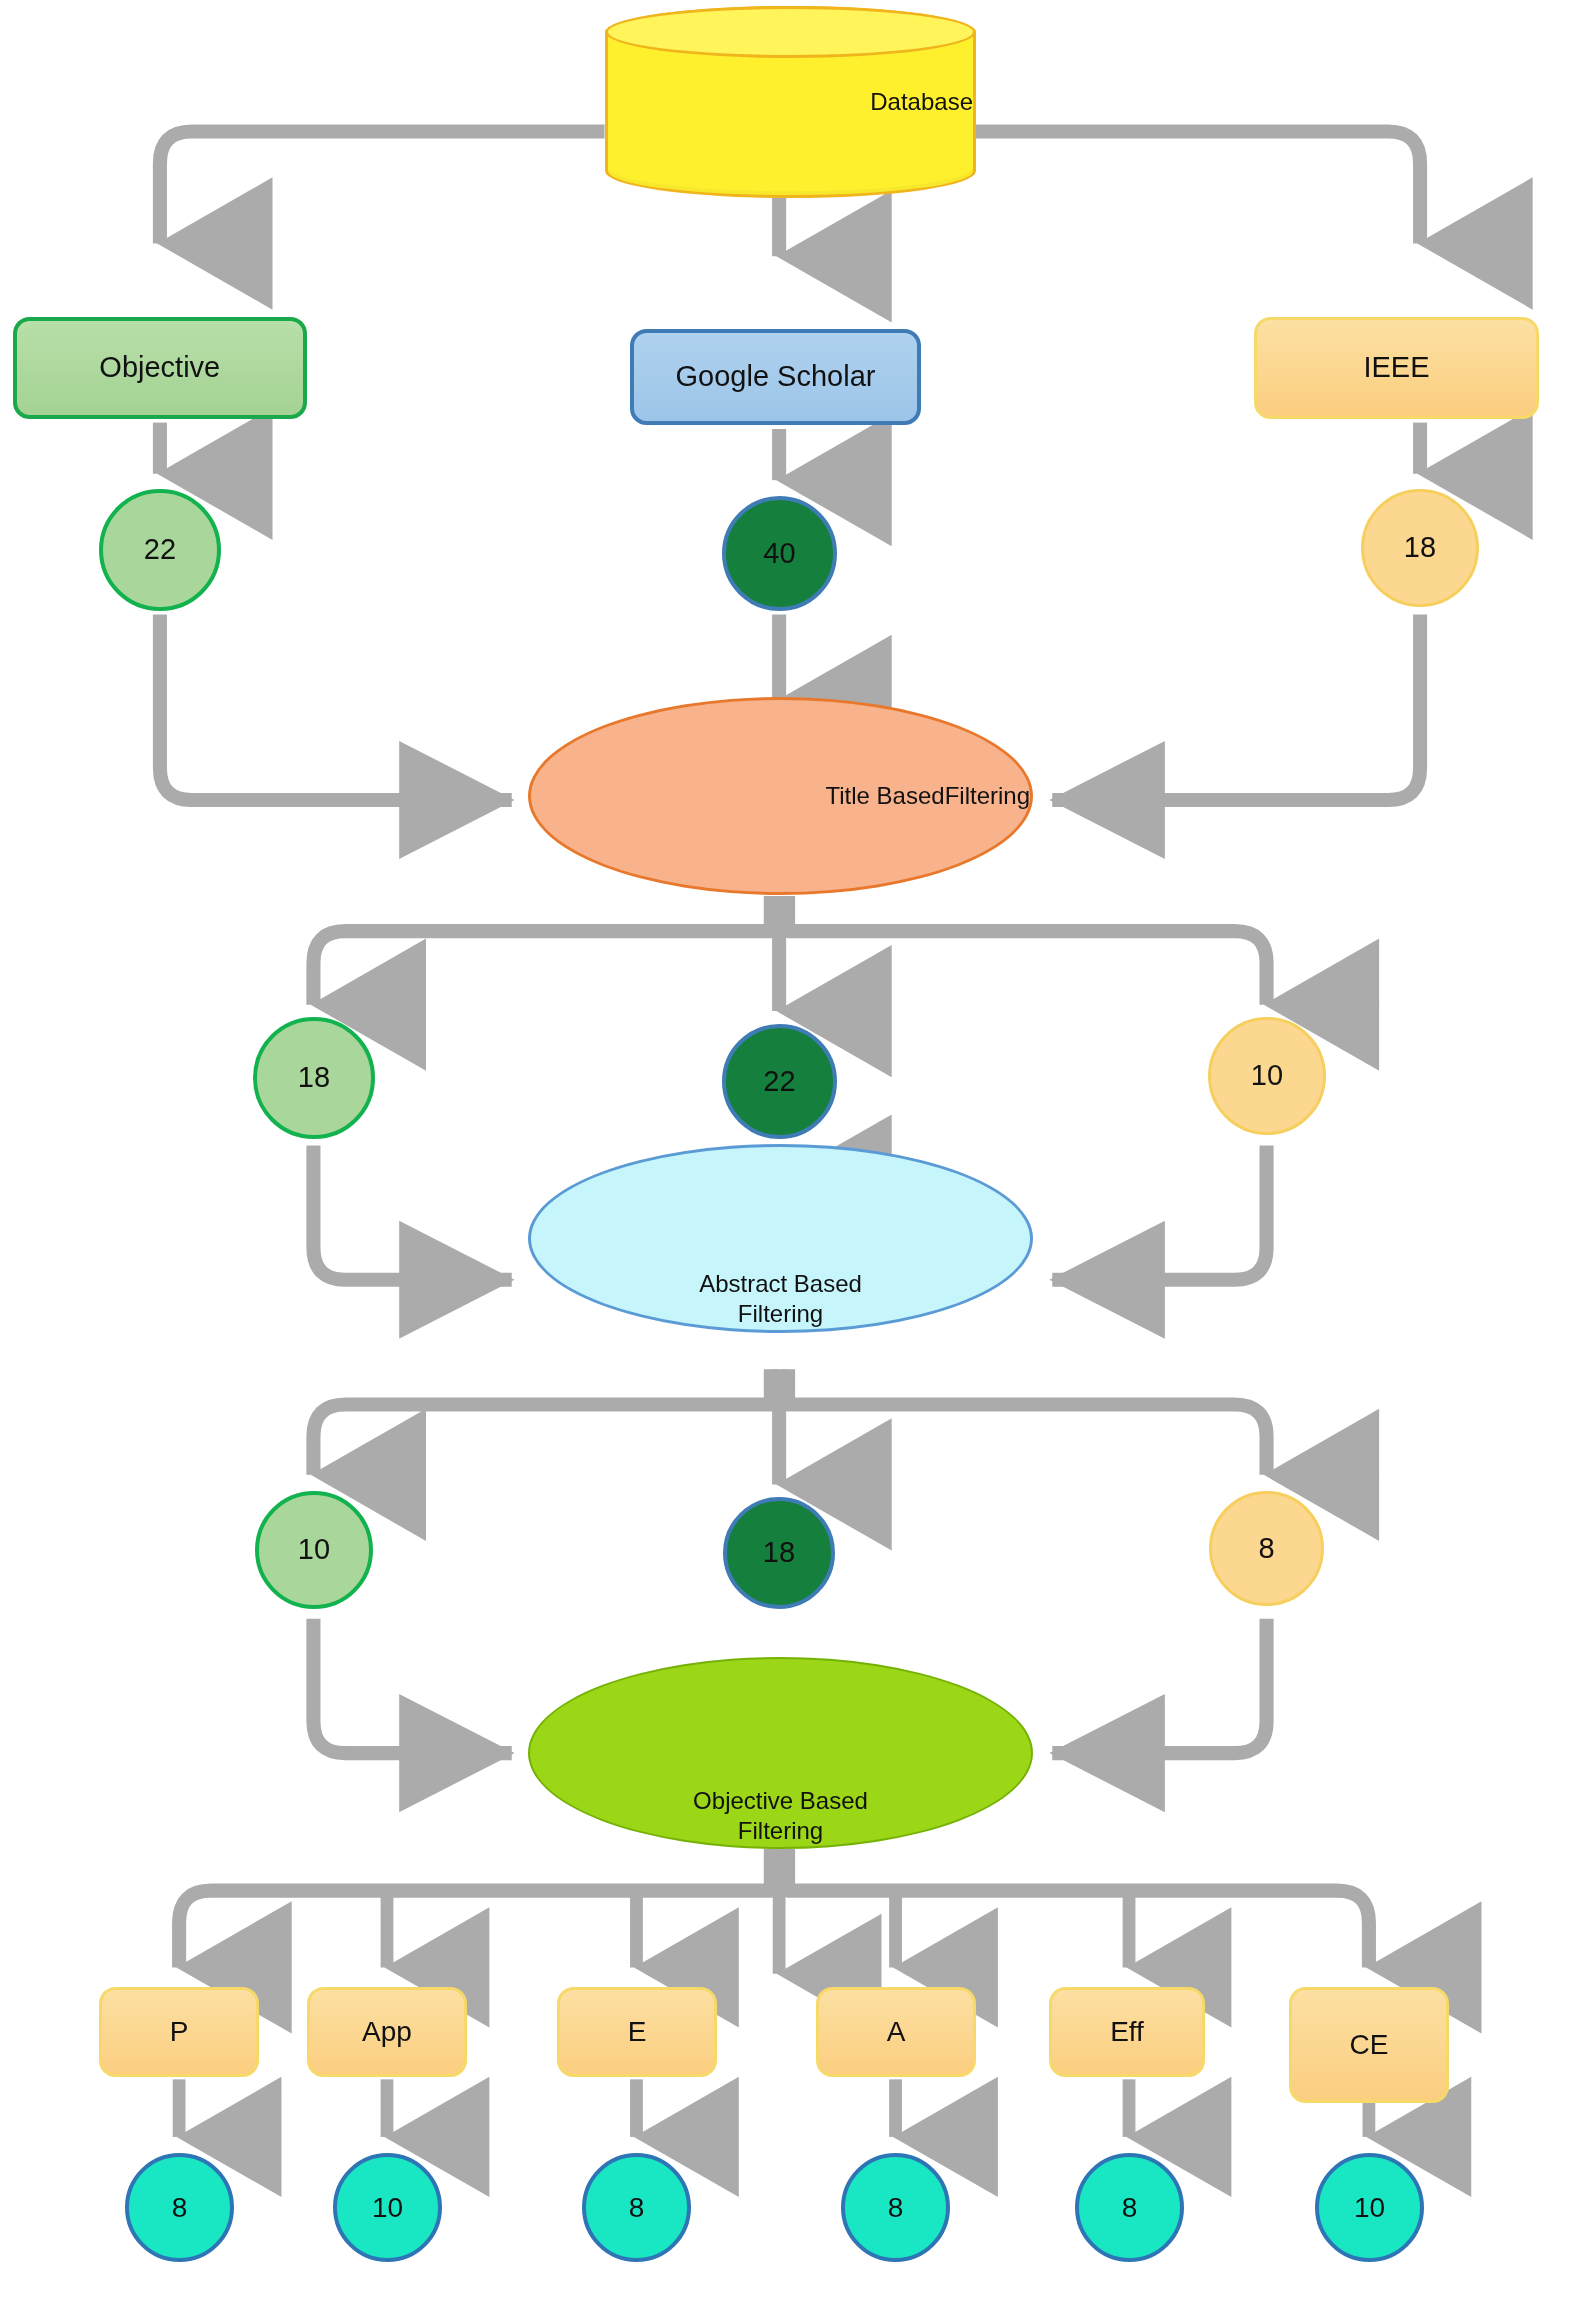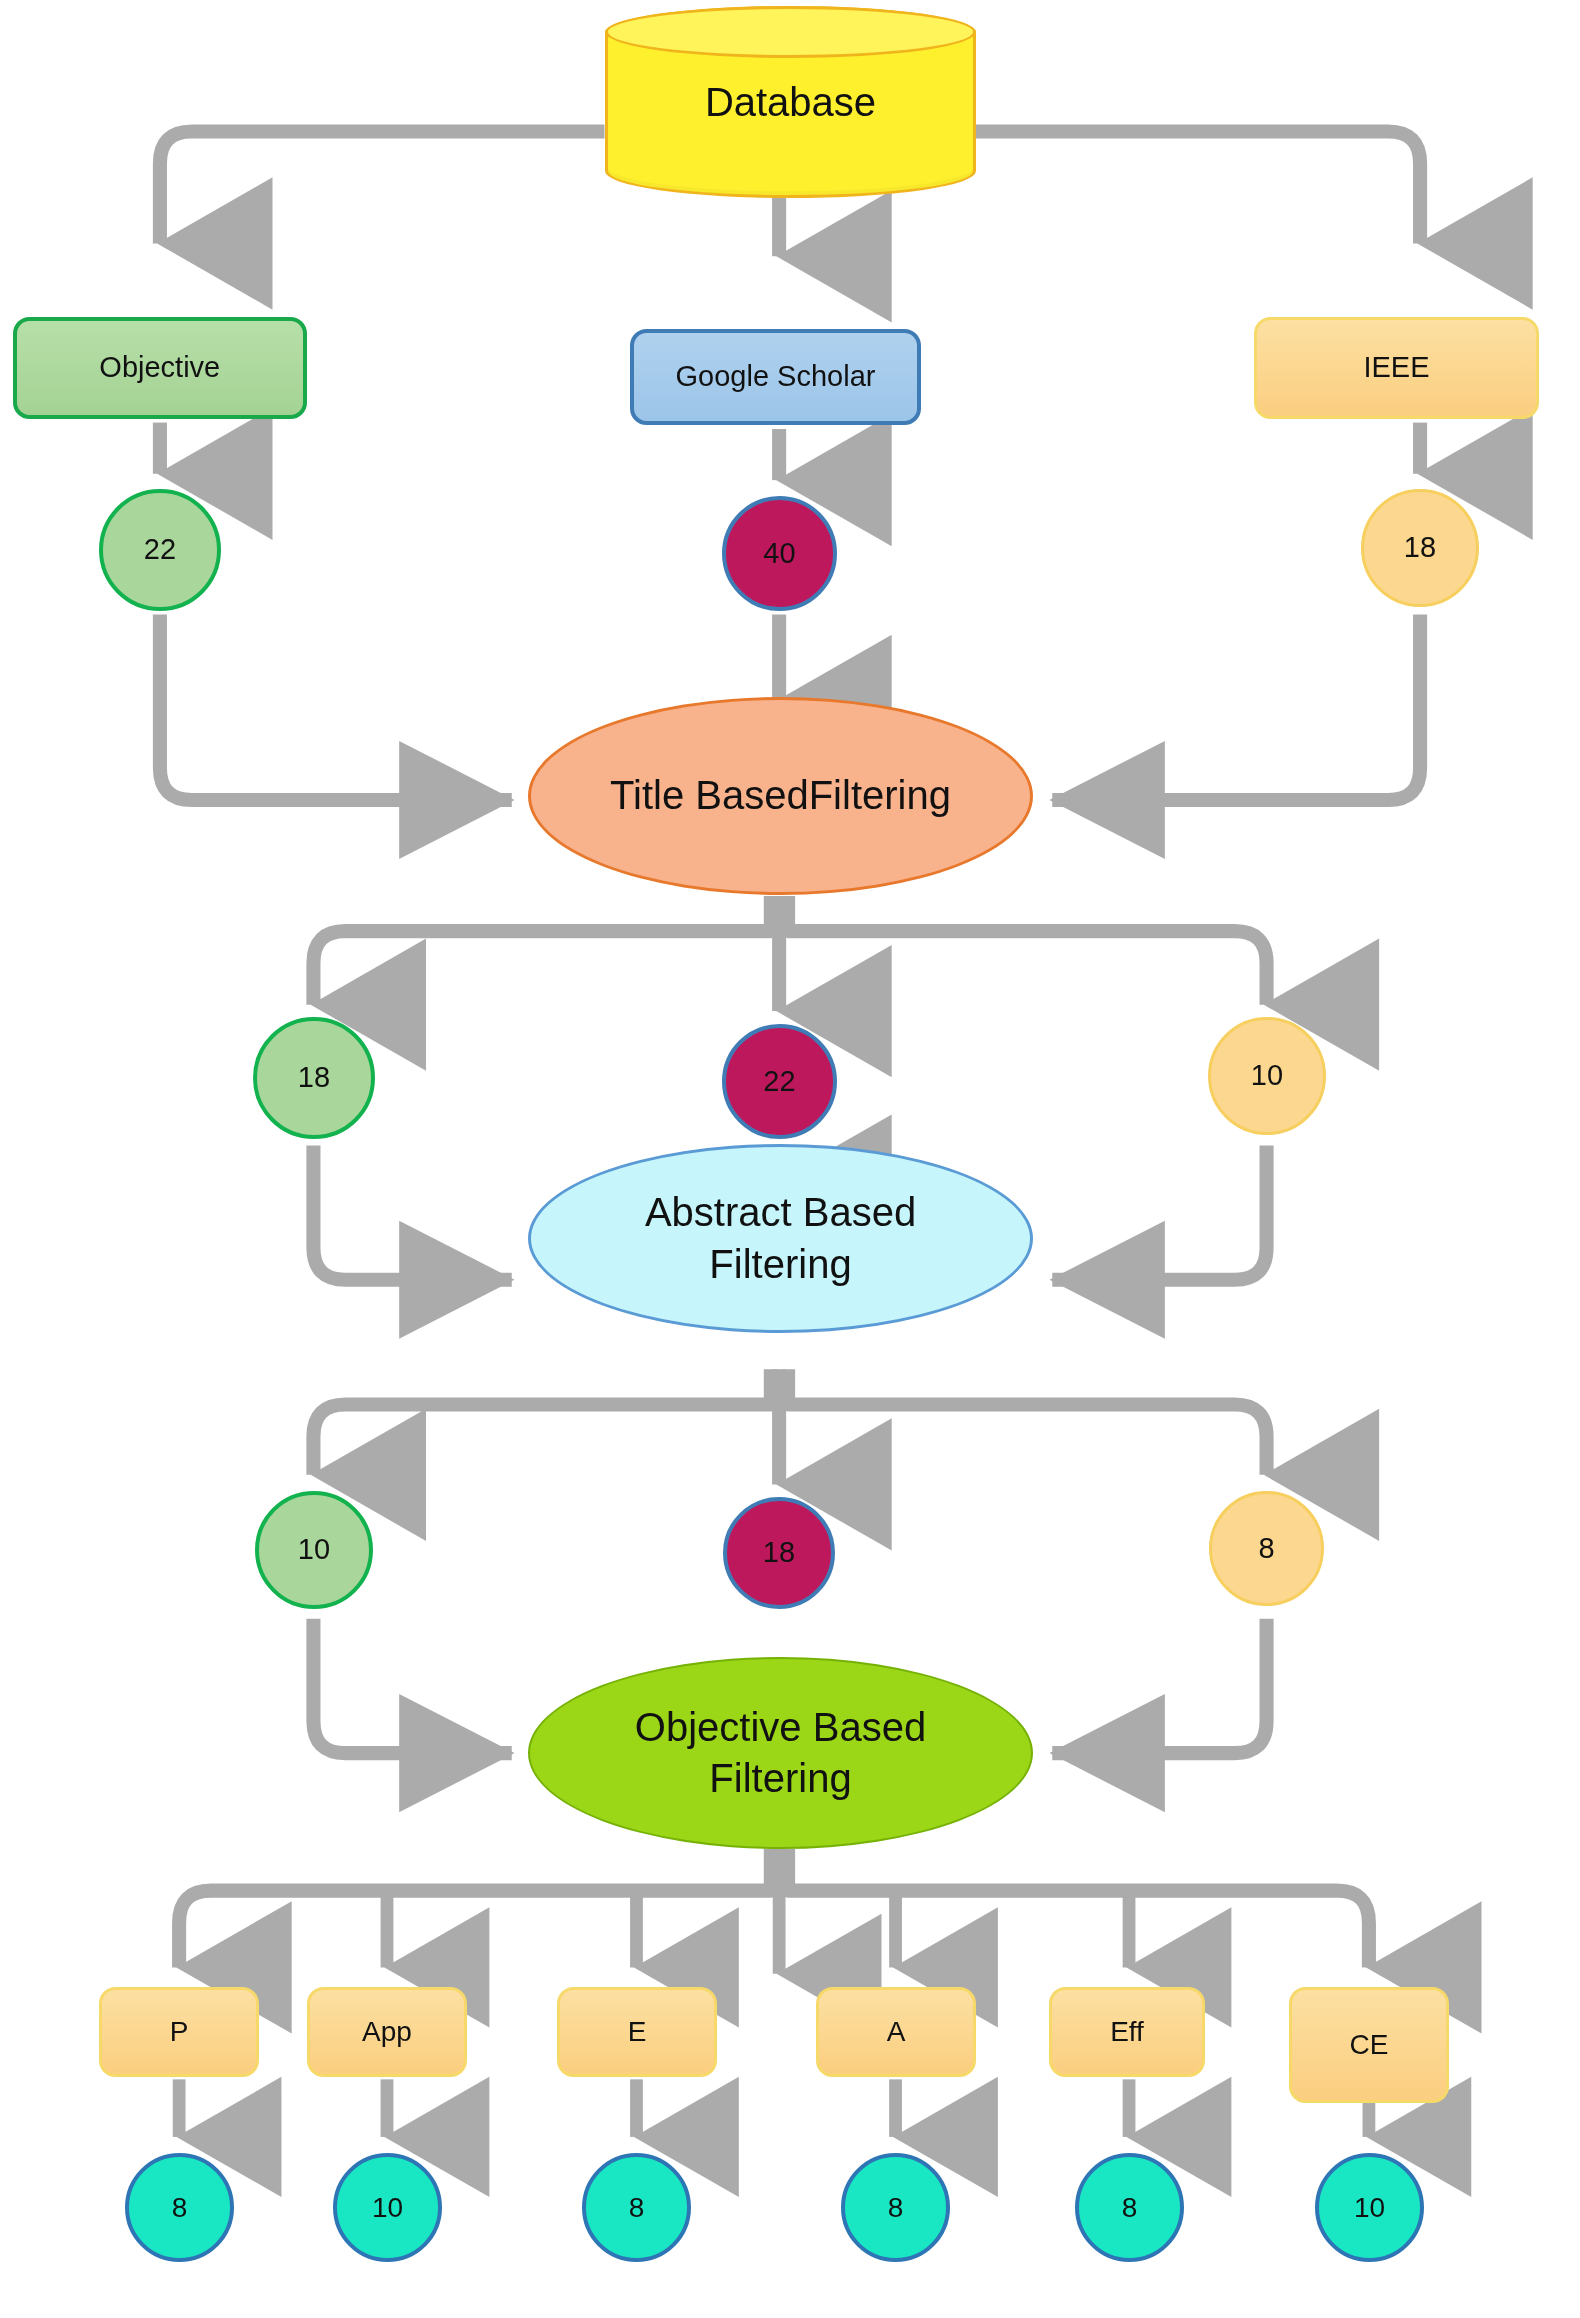--- a/index.html
+++ b/index.html
@@ -98,34 +98,34 @@
 
   
   .circle {
     border-radius: 50%;
   }
   .c-green {
     background: #A9D69A;
     border: 4.5px solid #12B24E;
   }
   .c-blue {
-    background: #be185d;
+    background: #15803d;
     border: 4.5px solid #3F7CB6;
   }
   .c-orange {
     background: #FCD78F;
     border: 3.2px solid #F7CF5F;
   }
   .c-teal {
     background: #19E7C3;
     border: 4.5px solid #2E75B6;
   }
   .t-30 { font-size: 28px; }
   .t-36 { font-size: 29px; }
-  .t-40 { font-size: 40px; }
+  .t-40 { font-size: 24px; justify-content: flex-end; }
 </style>
 </head>
 <body>
 
 <div id="stage">
 
   <svg id="wires" viewBox="0 0 2470 3624" width="1580" height="2319" xmlns="http://www.w3.org/2000/svg">
     <defs>
       <marker id="arrowDown" markerWidth="10" markerHeight="9" refX="5" refY="8.4" orient="auto" markerUnits="strokeWidth">
         <path d="M0.3,0.4 L9.7,0.4 L5,8.6 Z" fill="#ABABAB"></path>

